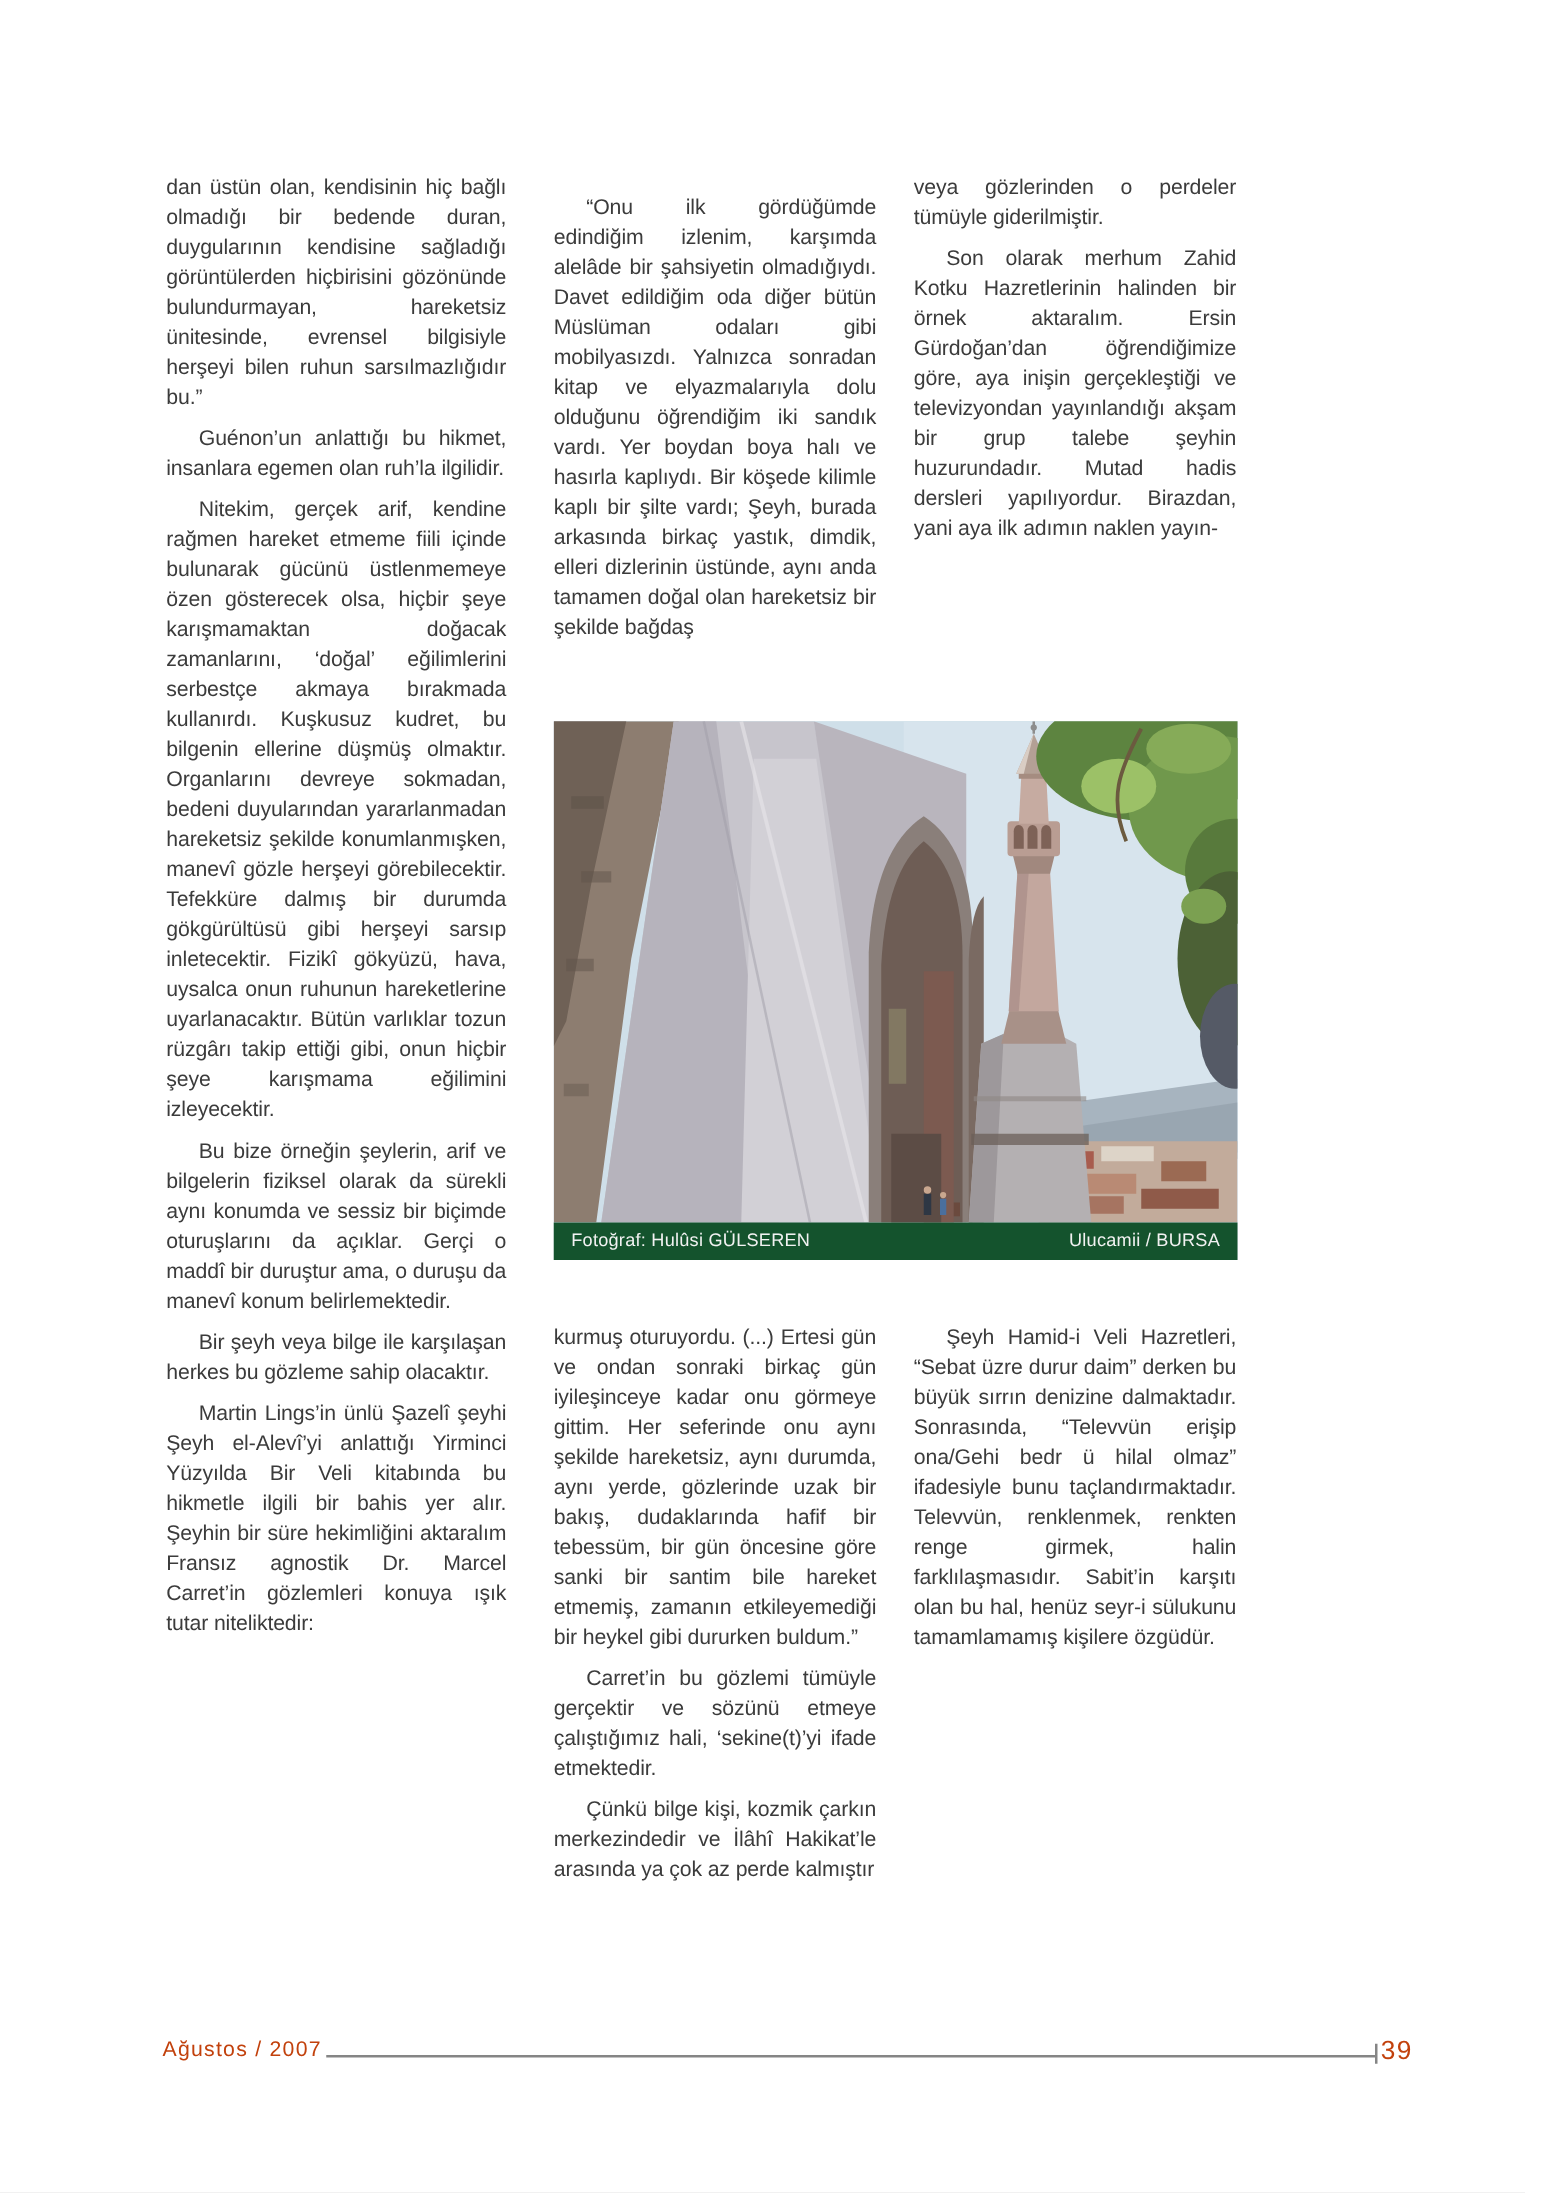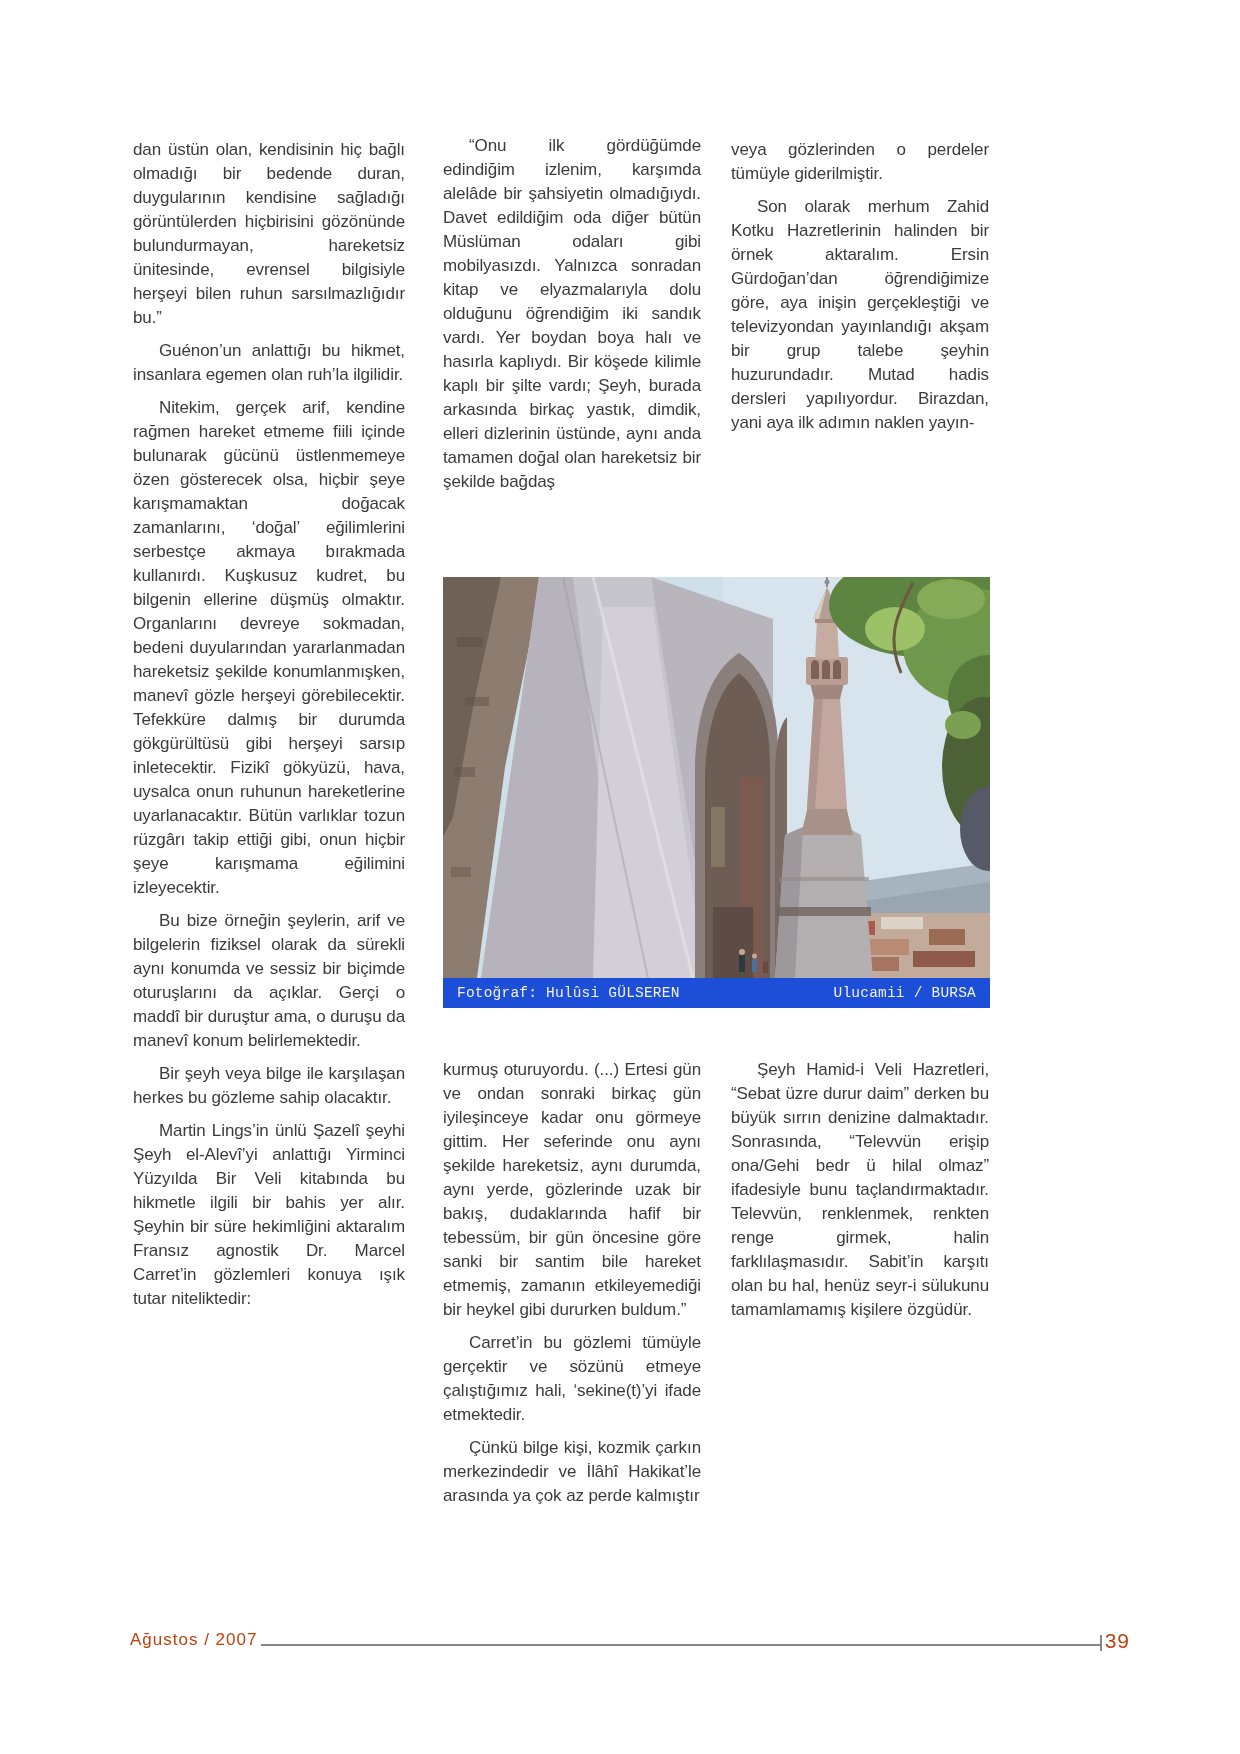--- a/index.html
+++ b/index.html
@@ -8,35 +8,34 @@
     margin:0 auto;overflow:hidden;
     font-family:"Liberation Sans",sans-serif;color:#3b3b3b;
   }
   .col{
     position:absolute;font-size:17px;line-height:24px;text-align:justify;
     letter-spacing:-0.1px;hyphens:auto;-webkit-hyphens:auto;
   }
   .col p{margin:0 0 9px 0;}
   .col p.ind{text-indent:26px;}
   #col1{left:117px;top:138px;width:272px;margin-left:16px;}
-  #col2top{left:443px;top:134px;width:258px;}
+  #col2top{left:443px;top:154px;width:258px;}
   #col3top{left:731px;top:138px;width:258px;height:436px;overflow:hidden;}
   #col2bot{left:443px;top:1058px;width:258px;}
   #col3bot{left:731px;top:1058px;width:258px;}
   .photo{
     position:absolute;left:443px;top:577px;width:547px;height:431px;margin:0;
     background:#cfdfe9;z-index:5;
   }
   .photo svg{display:block;width:547px;height:401px;}
   .photo-caption{
-    position:absolute;left:0;bottom:0;width:100%;height:30px;background:#1d4ed8;
+    position:absolute;left:0;bottom:0;width:100%;height:30px;background:#14532d;
     display:flex;align-items:center;justify-content:space-between;
     color:#f2f2f2;font-size:14.5px;box-sizing:border-box;padding:0 14px;
     letter-spacing:0.2px;
-    font-family:Liberation Mono, monospace;
   }
   .footer{
     position:absolute;left:130px;top:1630px;width:1000px;
     display:flex;align-items:flex-end;color:#c2410c;
   }
   .footer .issue{font-size:17px;letter-spacing:1px;white-space:nowrap;padding-bottom:1px;}
   .footer .rule{flex:1;height:2px;background:#858585;margin:0 0 5px 4px;}
   .footer .tick{width:2px;height:16px;background:#858585;margin:0 3px 0 0;}
   .footer .pagenum{font-size:21px;line-height:20px;letter-spacing:1px;}
 </style>

